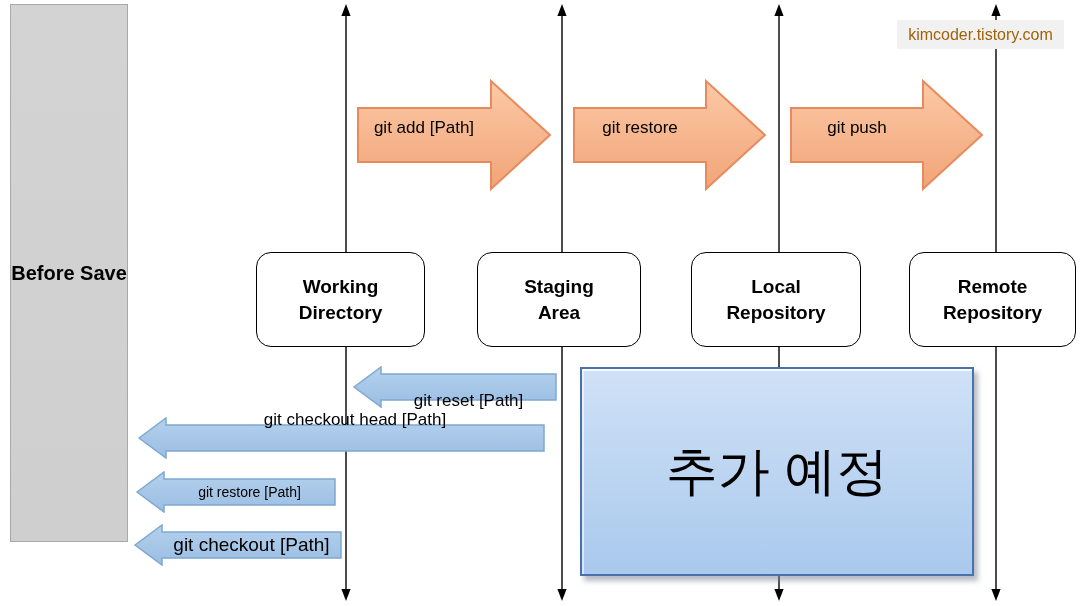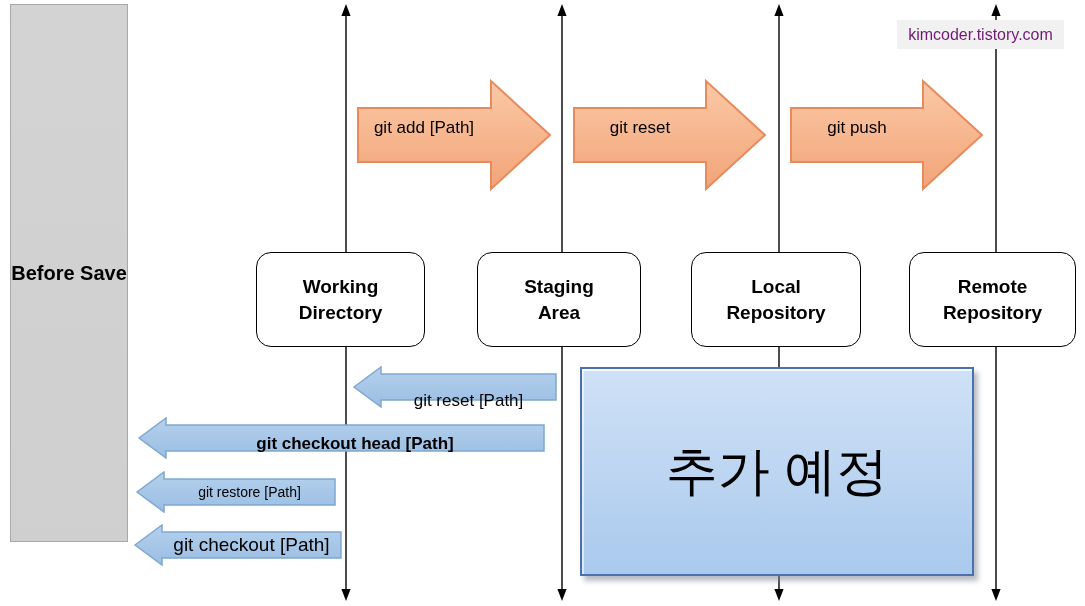--- a/index.html
+++ b/index.html
@@ -23,21 +23,21 @@
   }
 
   
   .lane-layer { left:0; top:0; }
 
   
   .watermark {
     left:897px; top:20px; width:167px; height:29px;
     background:#F1F1F1;
     display:flex; align-items:center; justify-content:center;
-    font-size:16px; color:#701a75;
+    font-size:16px; color:#a16207;
   }
 
   
   .node {
     top:252px; height:95px; box-sizing:border-box;
     background:#ffffff; border:1.5px solid #000; border-radius:15px;
     display:flex; align-items:center; justify-content:center;
     text-align:center; font-weight:bold; font-size:19px; line-height:1.35;
     padding:0 30px;
   }
@@ -118,21 +118,21 @@
 
   <svg class="abs" style="left:573px; top:78px;" width="195" height="114">
     <defs>
         <linearGradient id="og2" x1="0" y1="0" x2="0" y2="1">
       <stop offset="0" stop-color="#FBC9A6"></stop>
           <stop offset="1" stop-color="#F2A478"></stop>
     </linearGradient>
       </defs>
     <polygon points="1,30 133,30 133,3 192,57 133,111 133,84 1,84" fill="url(#og2)" stroke="#E78B5E" stroke-width="2"></polygon>
   </svg>
-  <div class="abs fwd-label" style="left:573px;">git reset</div>
+  <div class="abs fwd-label" style="left:573px;">git restore</div>
 
   <svg class="abs" style="left:790px; top:78px;" width="195" height="114">
     <defs>
         <linearGradient id="og3" x1="0" y1="0" x2="0" y2="1">
       <stop offset="0" stop-color="#FBC9A6"></stop>
           <stop offset="1" stop-color="#F2A478"></stop>
     </linearGradient>
       </defs>
     <polygon points="1,30 133,30 133,3 192,57 133,111 133,84 1,84" fill="url(#og3)" stroke="#E78B5E" stroke-width="2"></polygon>
   </svg>
@@ -156,21 +156,21 @@
 
   <svg class="abs" style="left:137px; top:417px;" width="408" height="42">
     <defs>
         <linearGradient id="bg2" x1="0" y1="0" x2="0" y2="1">
       <stop offset="0" stop-color="#B5D0ED"></stop>
           <stop offset="1" stop-color="#9ABEE2"></stop>
     </linearGradient>
       </defs>
     <polygon points="2,21 29,1 29,8 407,8 407,34 29,34 29,41" fill="url(#bg2)" stroke="#7FA8D0" stroke-width="1.5"></polygon>
   </svg>
-  <div class="abs bwd-label" style="left:165px; top:427px; width:380px;font-weight:bold;">git checkout head [Path]</div>
+  <div class="abs bwd-label" style="left:165px; top:403px; width:380px;">git checkout head [Path]</div>
 
   <svg class="abs" style="left:135px; top:471px;" width="201" height="42">
     <defs>
         <linearGradient id="bg3" x1="0" y1="0" x2="0" y2="1">
       <stop offset="0" stop-color="#B5D0ED"></stop>
           <stop offset="1" stop-color="#9ABEE2"></stop>
     </linearGradient>
       </defs>
     <polygon points="2,21 29,1 29,8 200,8 200,34 29,34 29,41" fill="url(#bg3)" stroke="#7FA8D0" stroke-width="1.5"></polygon>
   </svg>

